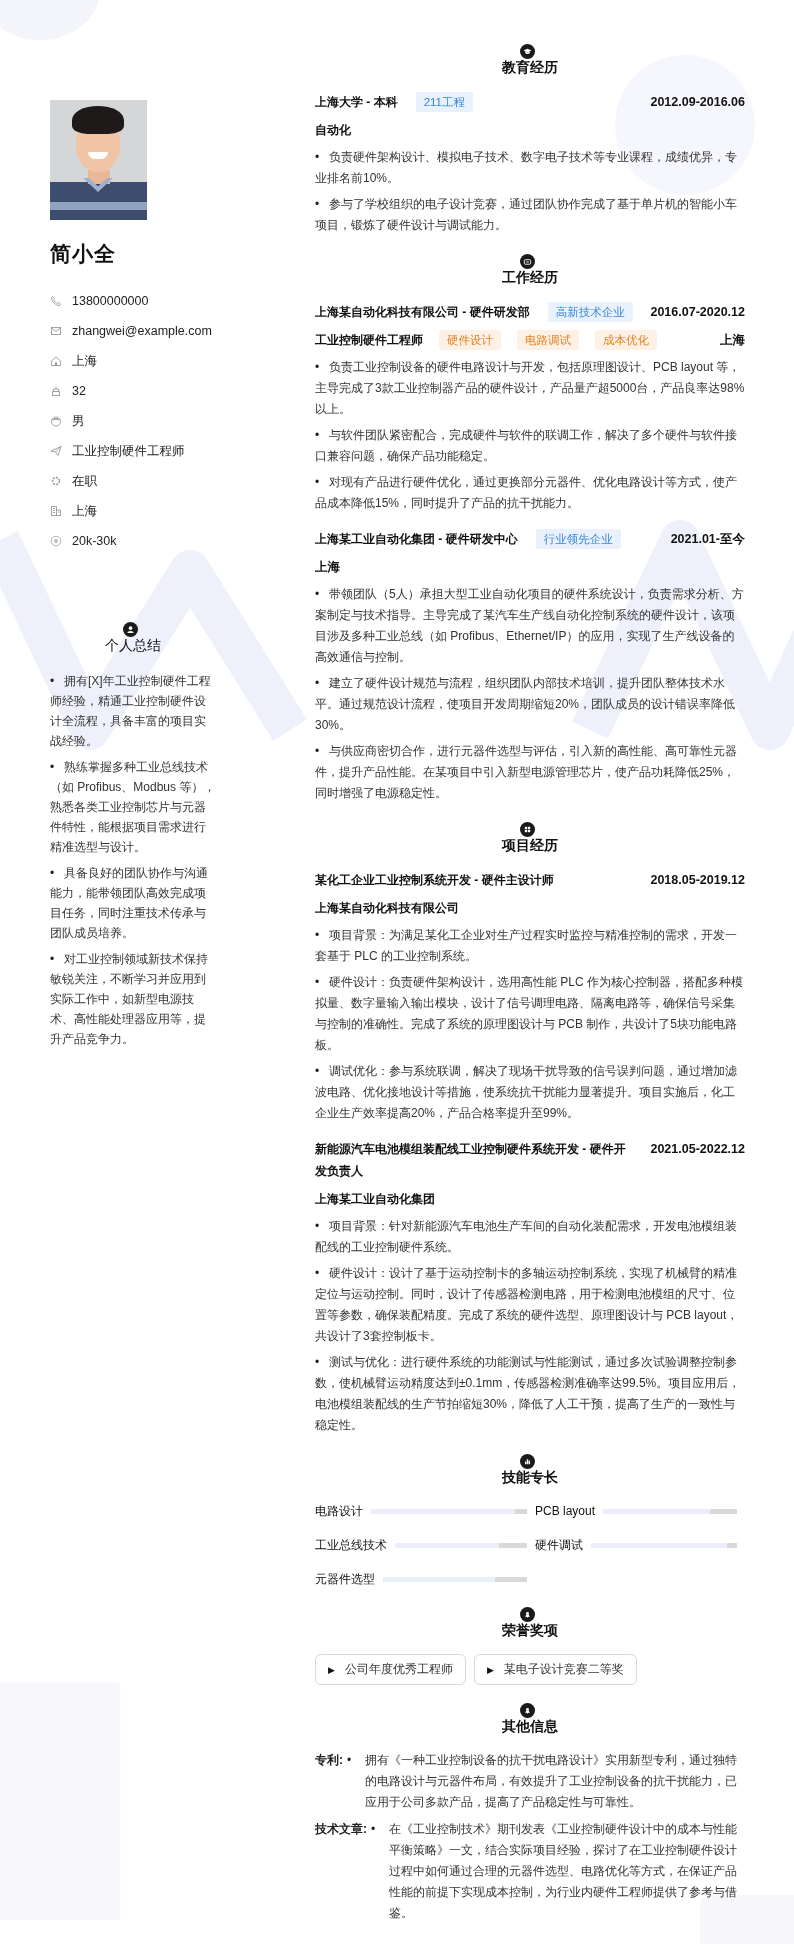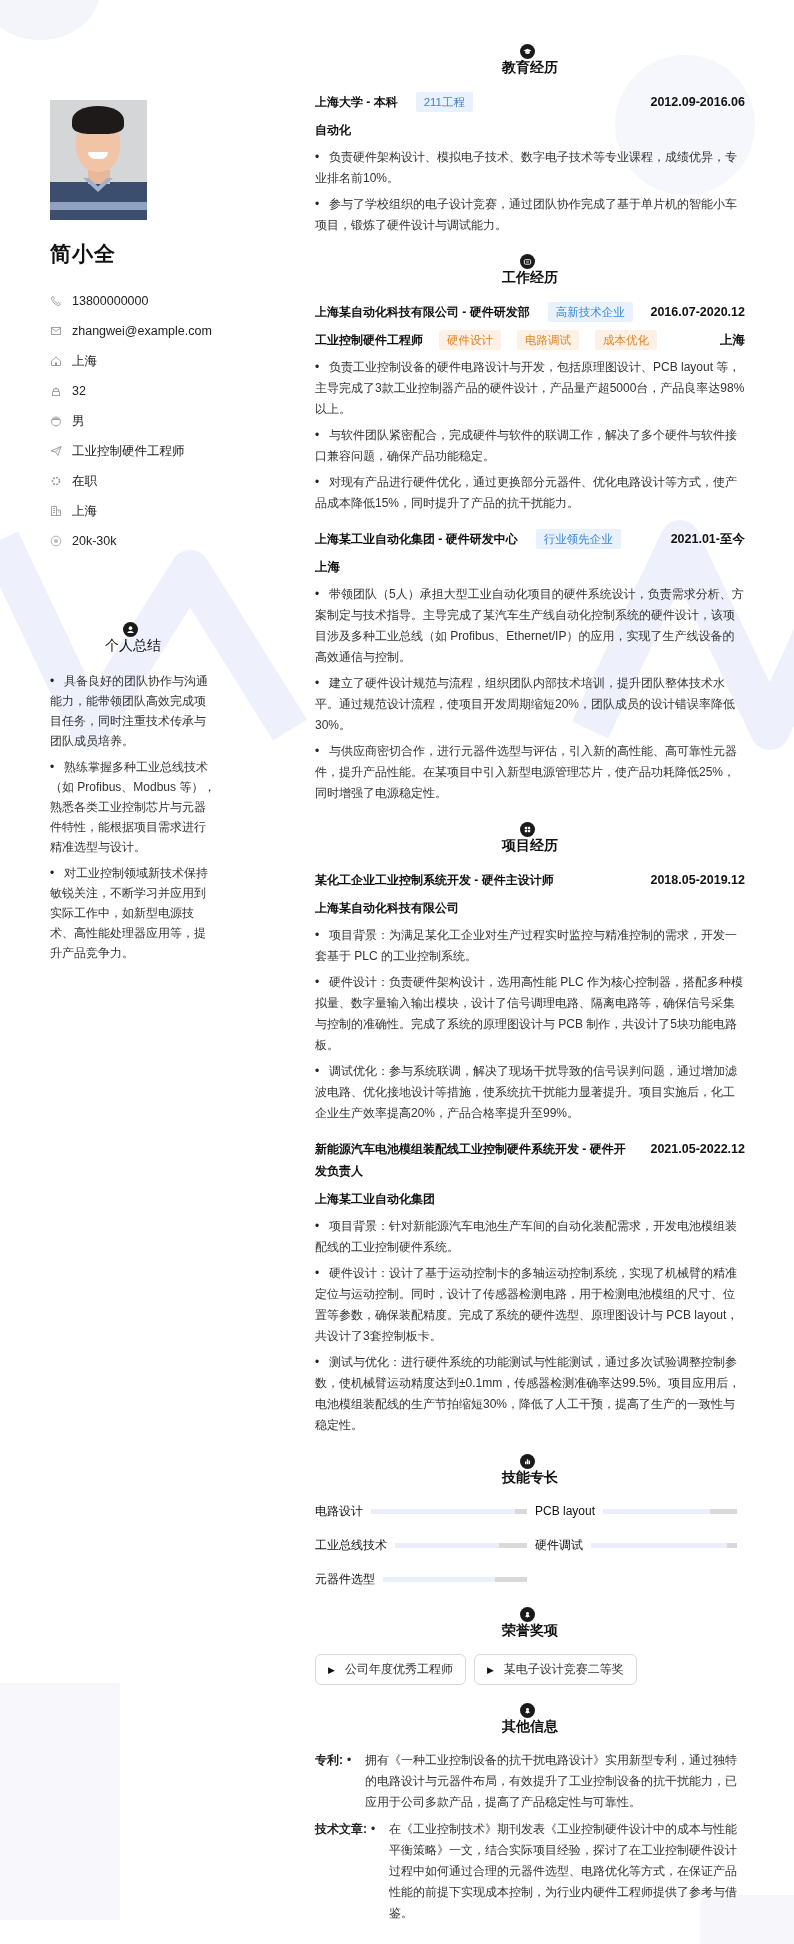--- a/index.html
+++ b/index.html
@@ -184,22 +184,23 @@
     <span class="sec-icon">
         <svg viewBox="0 0 10 10">
           <circle cx="5" cy="3.5" r="2" fill="#fff"></circle>
           <path d="M1.5 9 C1.5 6 8.5 6 8.5 9Z" fill="#fff"></path>
         </svg>
       </span>
     <span>个人总结</span>
     <span class="rule"></span>
   </div>
   <ul>
+    <li><span class="bullet">•</span><span>拥有[X]年工业控制硬件工程师经验，精通工业控制硬件设计全流程，具备丰富的项目实战经验。</span></li>
+    <li><span class="bullet">•</span><span>熟练掌握多种工业总线技术（如 Profibus、Modbus 等），熟悉各类工业控制芯片与元器件特性，能根据项目需求进行精准选型与设计。</span></li>
     <li><span class="bullet">•</span><span>具备良好的团队协作与沟通能力，能带领团队高效完成项目任务，同时注重技术传承与团队成员培养。</span></li>
-    <li><span class="bullet">•</span><span>熟练掌握多种工业总线技术（如 Profibus、Modbus 等），熟悉各类工业控制芯片与元器件特性，能根据项目需求进行精准选型与设计。</span></li>
     <li><span class="bullet">•</span><span>对工业控制领域新技术保持敏锐关注，不断学习并应用到实际工作中，如新型电源技术、高性能处理器应用等，提升产品竞争力。</span></li>
   </ul>
 </div>
 
 <div class="right">
 
   <div class="section">
     <div class="sec-title">
       <span class="sec-icon">
           <svg viewBox="0 0 10 10">

